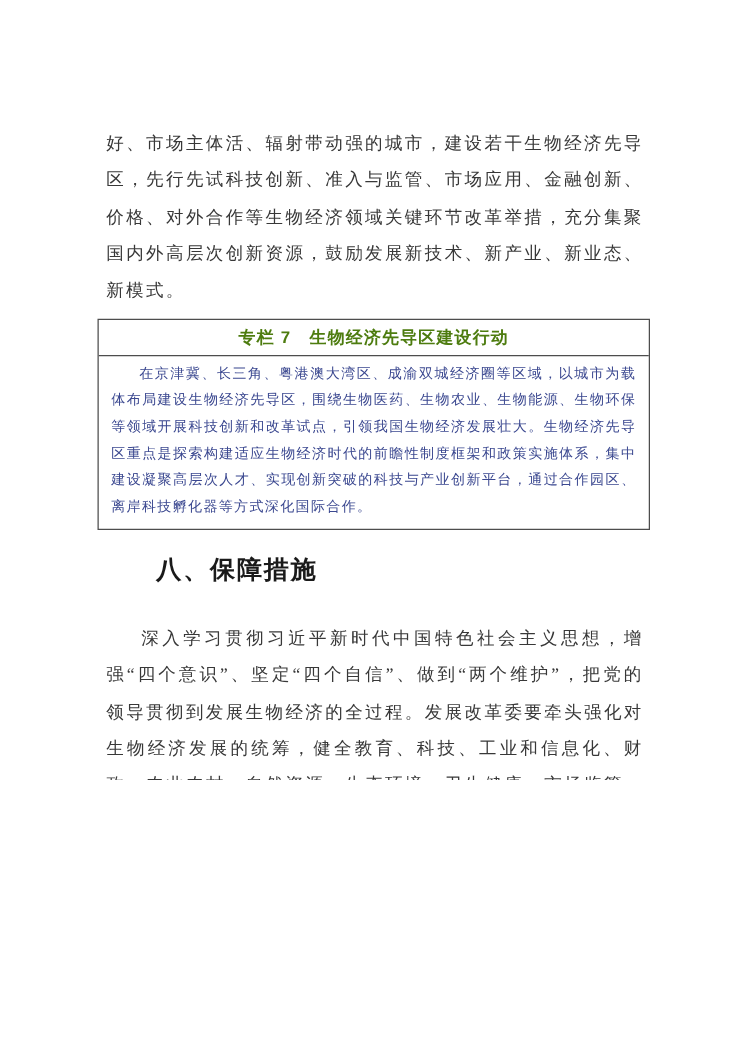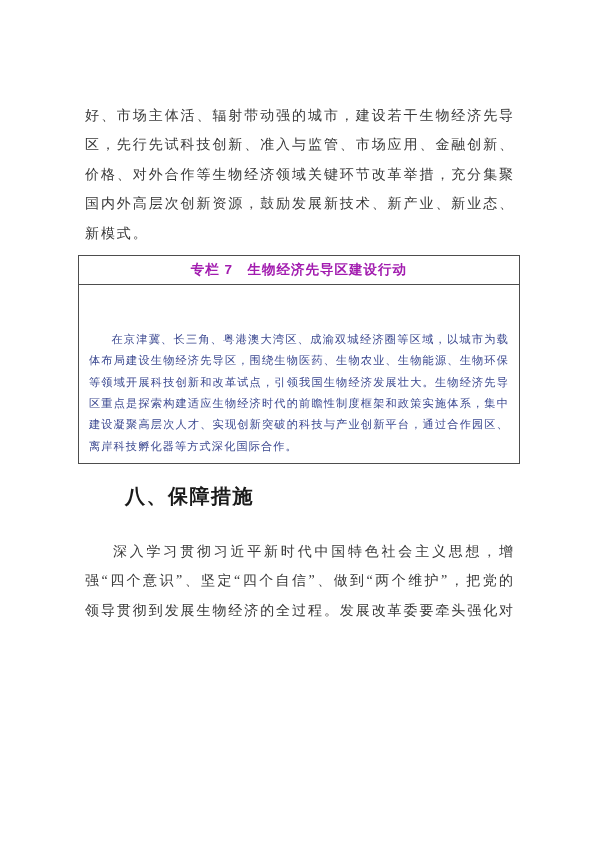--- a/index.html
+++ b/index.html
@@ -45,33 +45,32 @@
     box-sizing: border-box;
     background: #ffffff;
   }
   .callout-title {
     border-bottom: 1px solid #4d4d4d;
     text-align: center;
     font-family: "Liberation Sans", "DejaVu Sans", sans-serif;
     font-weight: bold;
     font-size: 13.5px;
     line-height: 28px;
-    color: #a21caf;
+    color: #4d7c0f;
     letter-spacing: 1px;
   }
   .callout-body {
     padding: 4px 10px 6px 10px;
     font-size: 11.2px;
     line-height: 21.3px;
     letter-spacing: 1.1px;
     text-align: justify;
     text-justify: inter-character;
     word-break: break-all;
     text-indent: 2em;
-    margin-top: 40px;
   }
   .section-heading {
     margin: 0;
     margin-top: 17px;
     font-family: "Liberation Sans", "DejaVu Sans", sans-serif;
     font-weight: bold;
     font-size: 20px;
     line-height: 30px;
     color: #1a1a1a;
     text-indent: 2em;

